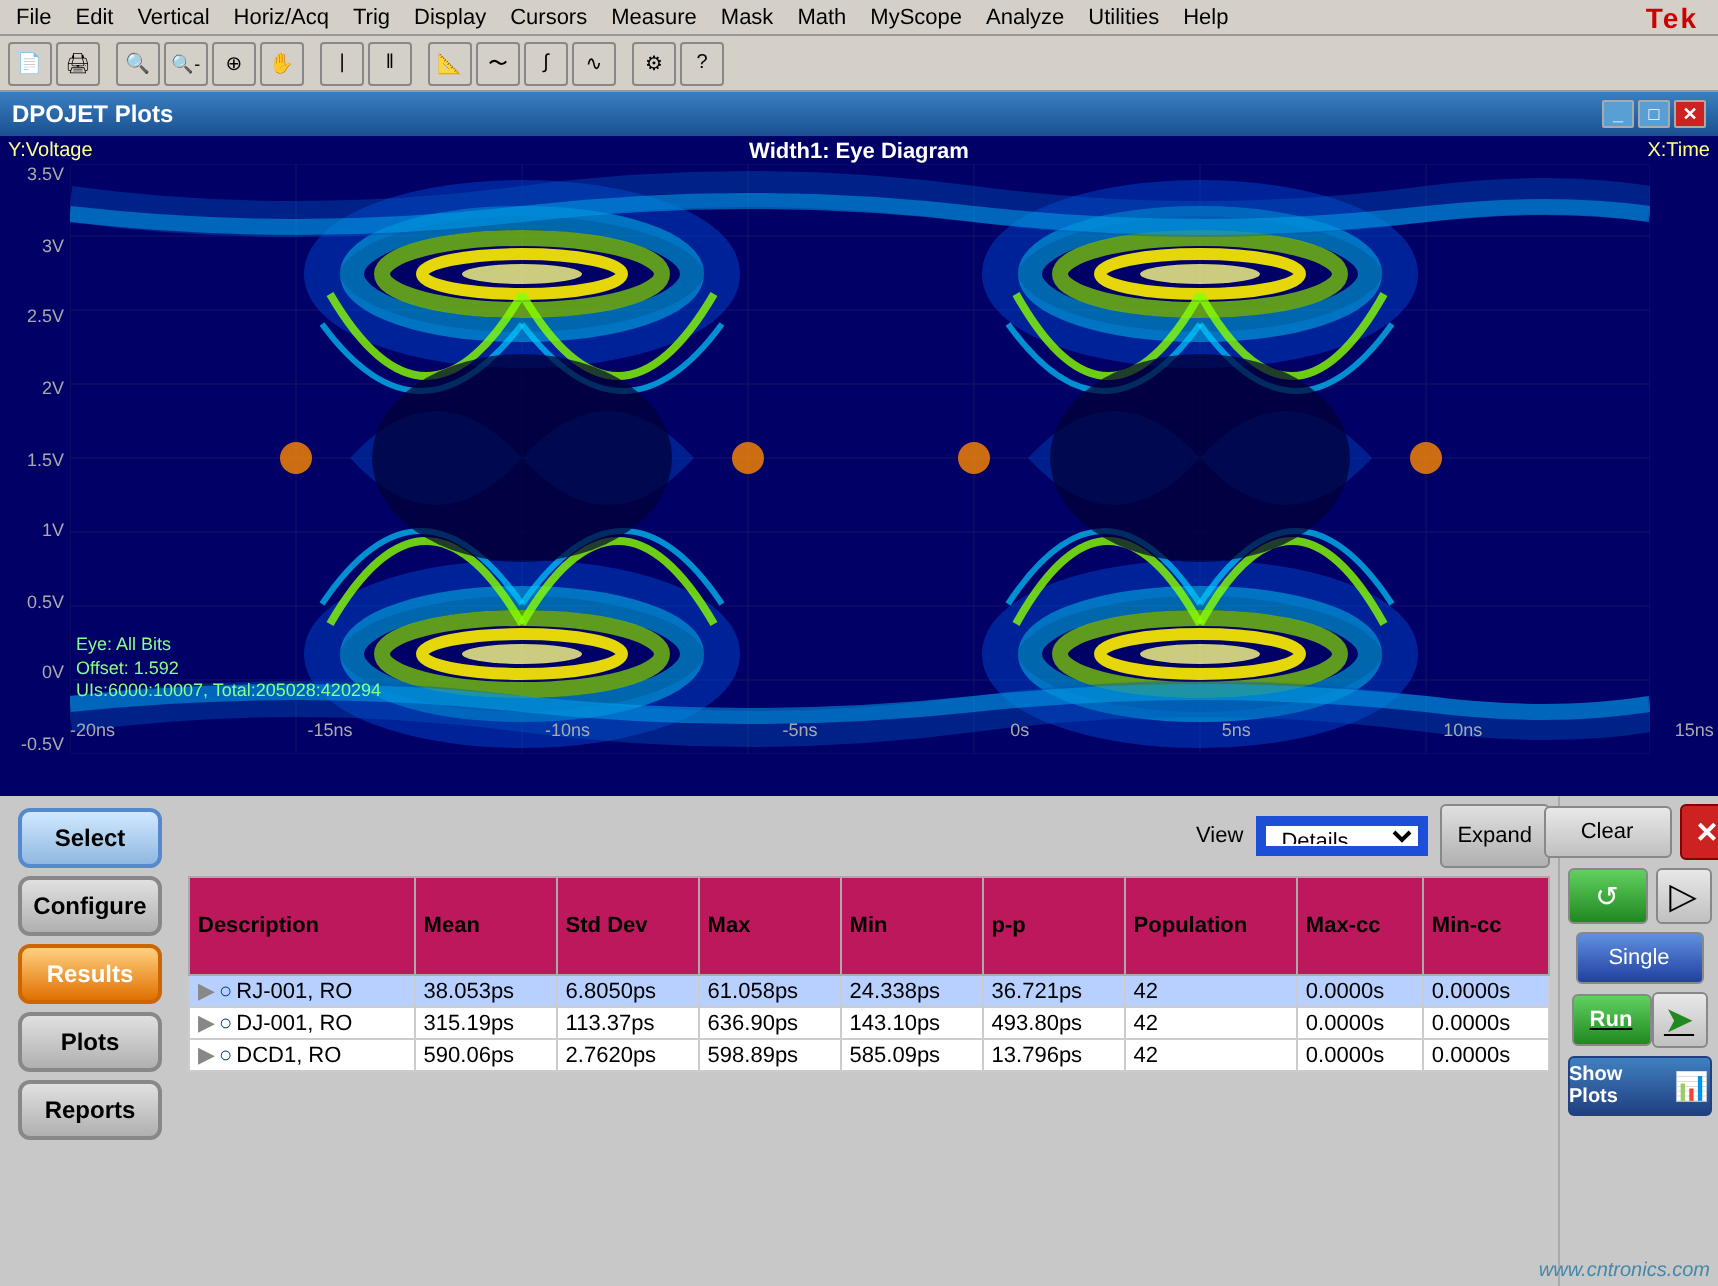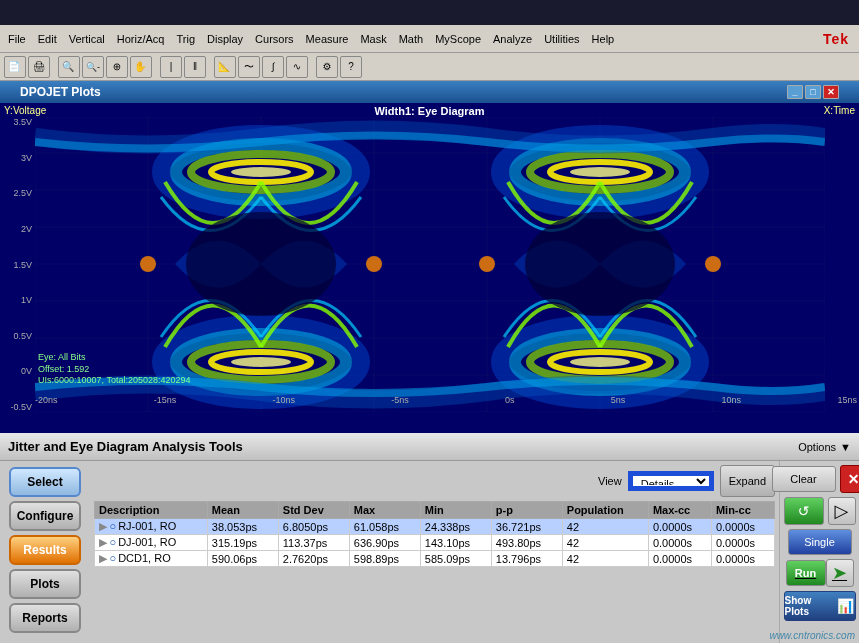--- a/index.html
+++ b/index.html
@@ -3,24 +3,23 @@
   <meta charset="utf-8">
   <style>
     * { box-sizing: border-box; margin: 0; padding: 0; }
     body { width: 859px; height: 643px; background: #1a1a2e; font-family: Arial, sans-serif; font-size: 11px; overflow: hidden; }
 
     
     .menu-bar {
       background: #d4d0c8;
       display: flex;
       align-items: center;
-      height: 28px;
+      height: 18px;
       padding: 4px 2px;
       border-bottom: 1px solid #999;
-      margin-top: 25px;
     }
     .menu-item {
       padding: 1px 6px;
       font-size: 11px;
       cursor: pointer;
       color: #000;
     }
     .tek-logo { margin-left: auto; font-size: 14px; font-weight: bold; color: #cc0000; letter-spacing: 1px; padding-right: 8px; }
 
     
@@ -40,21 +39,21 @@
       font-size: 10px;
     }
     .tb-sep { width: 4px; }
 
     
     .dpojet-titlebar {
       background: linear-gradient(to bottom, #3a7fc1, #1a5090);
       color: white;
       font-size: 12px;
       font-weight: bold;
-      padding: 2px 20px;
+      padding: 2px 6px;
       display: flex;
       justify-content: space-between;
       align-items: center;
       height: 22px;
     }
     .dpojet-winbtns { display: flex; gap: 2px; }
     .dpojet-wb { width: 16px; height: 14px; border: 1px solid #aaa; border-radius: 1px; display: flex; align-items: center; justify-content: center; font-size: 9px; cursor: pointer; }
     .dpojet-wb.close { background: #cc2222; color: white; }
     .dpojet-wb.other { background: #5a9fd4; color: white; }
 
@@ -219,23 +218,23 @@
     }
 
     
     .results-table {
       width: 100%;
       border-collapse: collapse;
       font-size: 11px;
       background: white;
     }
     .results-table th {
-      background: #a3a3a3;
+      background: #be185d;
       border: 1px solid #aaa;
-      padding: 2px 4px;
+      padding: 18px 4px;
       text-align: left;
       font-weight: bold;
       white-space: nowrap;
     }
     .results-table td {
       border: 1px solid #ccc;
       padding: 1px 4px;
       white-space: nowrap;
     }
     .row-selected td { background: #b8d0ff; }
@@ -479,27 +478,20 @@
   </div>
 
   <div class="plot-info">
     <div>Eye: All Bits</div>
     <div>Offset: 1.592</div>
     <div>UIs:6000:10007, Total:205028:420294</div>
   </div>
 </div>
 
 <div class="bottom-panel">
-  <div class="bottom-header">
-    <span class="bottom-title">Jitter and Eye Diagram Analysis Tools</span>
-    <div class="bottom-options">
-      <span>Options</span>
-      <span style="cursor:pointer;">▼</span>
-    </div>
-  </div>
 
   <div class="bottom-content">
 
     <div class="left-nav">
       <div class="nav-btn select-btn">Select</div>
       <div class="nav-btn">Configure</div>
       <div class="nav-btn active">Results</div>
       <div class="nav-btn">Plots</div>
       <div class="nav-btn">Reports</div>
     </div>

